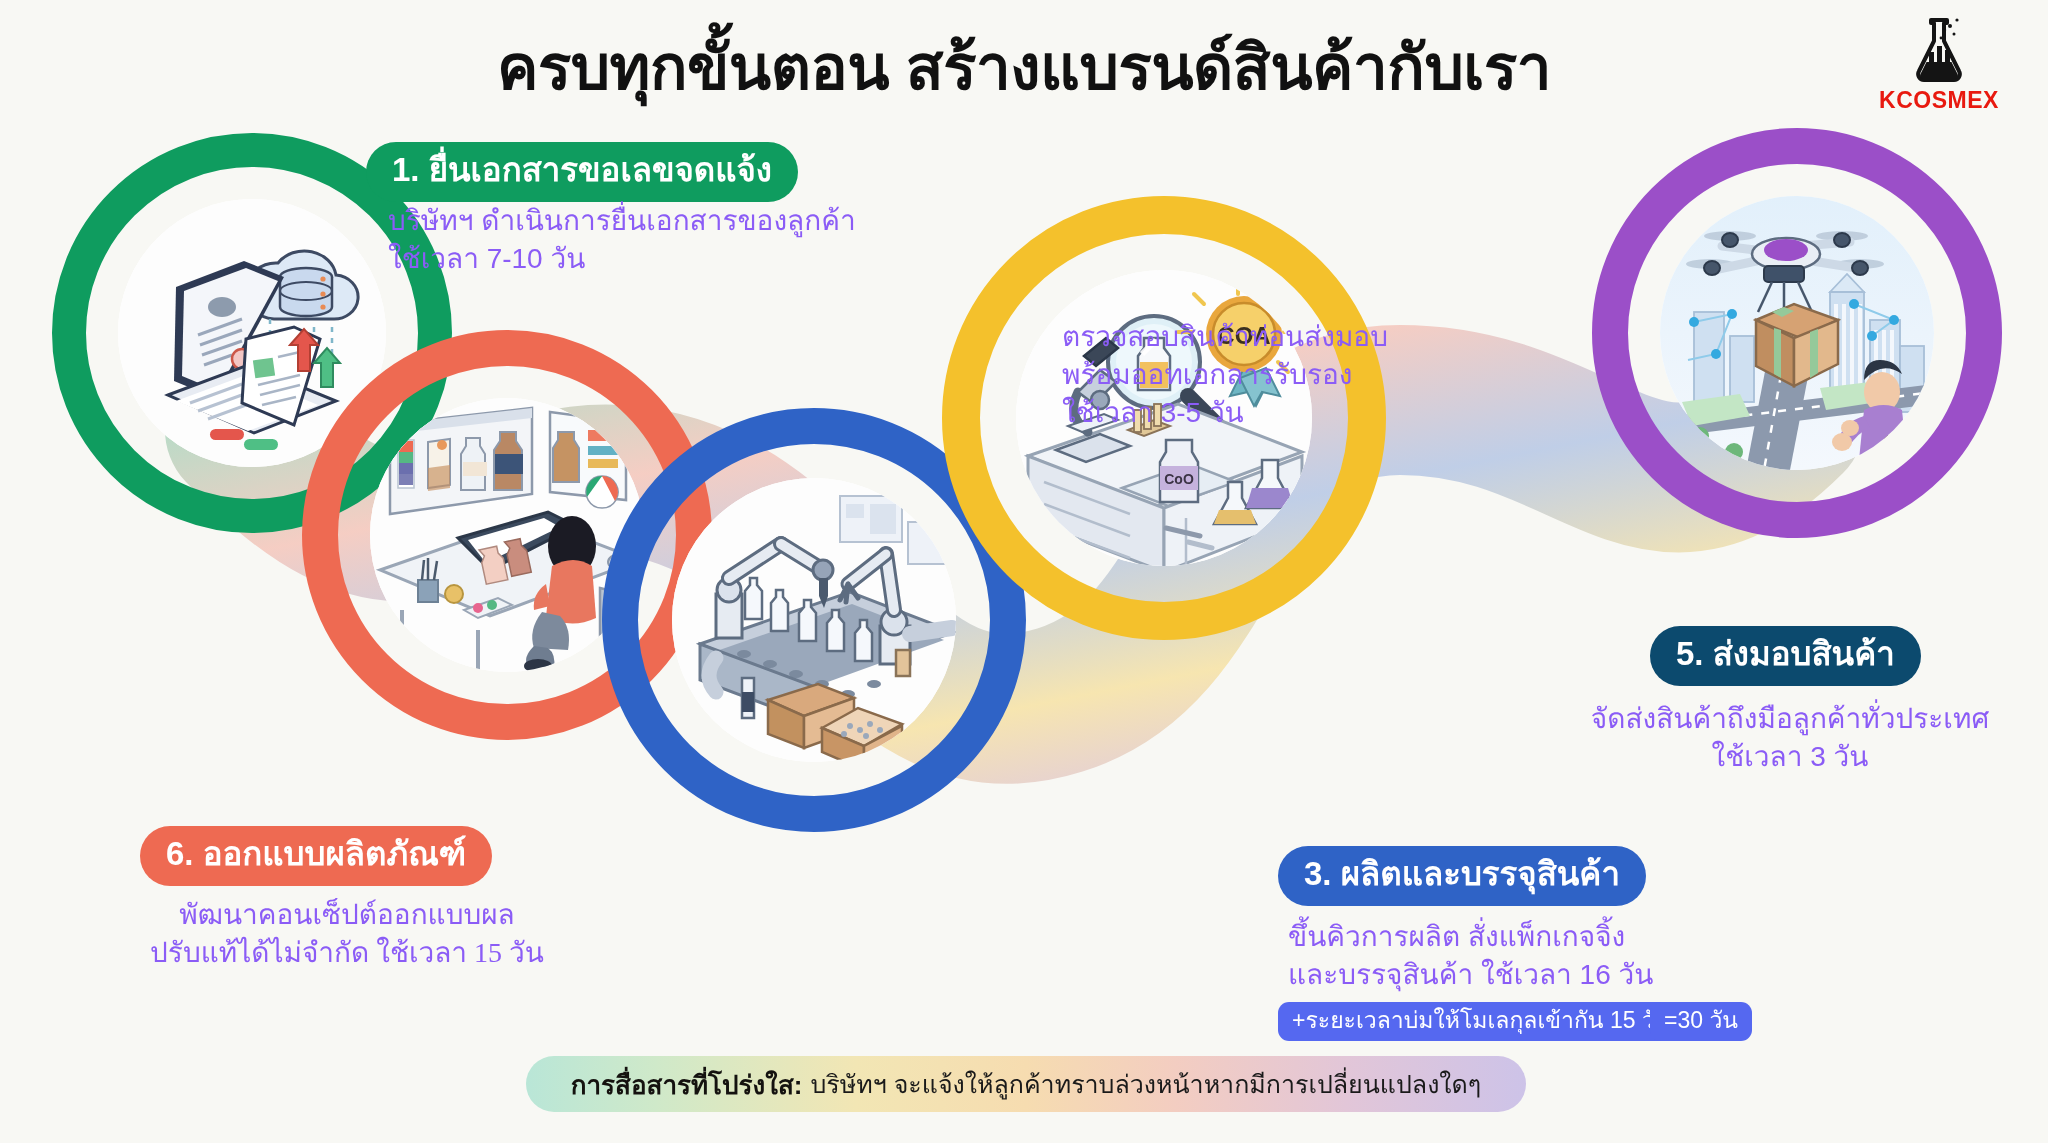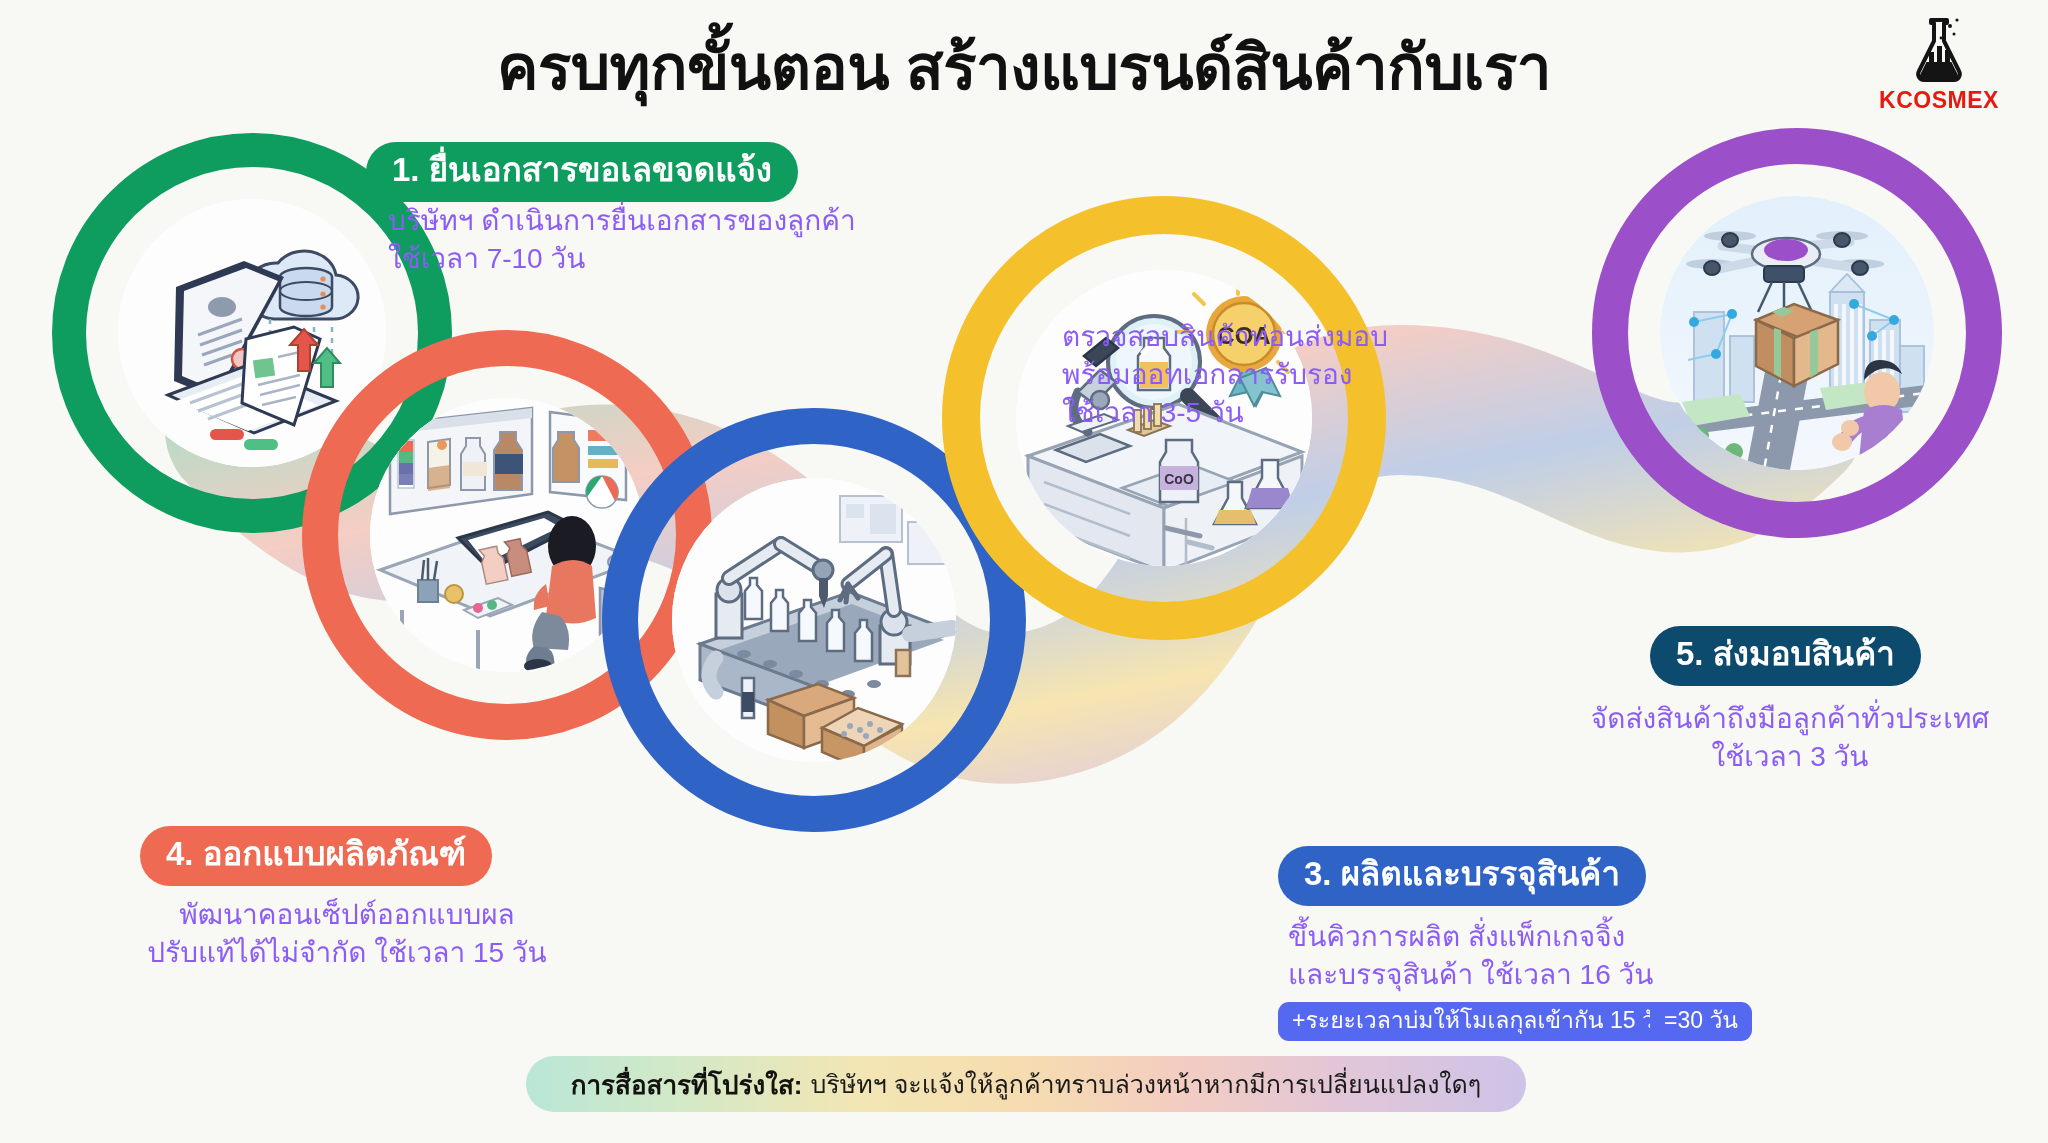--- a/index.html
+++ b/index.html
@@ -281,23 +281,23 @@
       <path d="M172 214 q-14 18 -8 36 l34 2 q4 -22 -8 -34 z" fill="#7d8a9c"></path>
       <path d="M164 248 q-12 12 -6 20 l26 2 q2 -14 -6 -20 z" fill="#6f7d90"></path>
       <ellipse cx="168" cy="268" rx="14" ry="7" fill="#2c3545"></ellipse>
 
       <path d="M230 190 l32 8 v62 l-32 -6 z" fill="#b9c4d2" stroke="#8d99ab" stroke-width="2.5"></path>
       <path d="M226 252 l38 10" stroke="#8d99ab" stroke-width="4"></path>
 
       <ellipse cx="250" cy="164" rx="12" ry="8" fill="#c6cfdb" stroke="#8d99ab" stroke-width="2"></ellipse>
     </svg>
   </div>
-  <div class="badge" style="left:140px; top:826px; background:#ee6a52;">4. ออกแบบผลิตภัณฑ์</div>
+  <div class="badge" style="left:140px; top:826px; background:#ee6a52;">6. ออกแบบผลิตภัณฑ์</div>
   <div class="body-text center" style="left:122px; top:896px; width:450px;">พัฒนาคอนเซ็ปต์ออกแบบผล</div>
-  <div class="body-text center" style="left:122px; top:934px; width:450px;">ปรับแท้ได้ไม่จำกัด ใช้เวลา 15 วัน</div>
+  <div class="body-text center" style="left:122px; top:934px; width:450px;font-family:Liberation Serif, serif;">ปรับแท้ได้ไม่จำกัด ใช้เวลา 15 วัน</div>
 
   <div class="ring" style="left:602px; top:408px; width:424px; height:424px; border:36px solid #2f63c6;"></div>
   <div class="ring-art" style="left:672px; top:478px; width:284px; height:284px;">
     <svg class="art-svg" viewBox="0 0 284 284">
       <rect width="284" height="284" fill="#fdfdfd"></rect>
 
       <rect x="168" y="18" width="62" height="46" fill="#eef2f8" stroke="#b6c2d2" stroke-width="2"></rect>
       <rect x="174" y="26" width="18" height="14" fill="#dbe3ee"></rect>
       <rect x="198" y="26" width="26" height="30" fill="#dbe3ee"></rect>
       <rect x="236" y="44" width="42" height="42" fill="#eef2f8" stroke="#b6c2d2" stroke-width="2"></rect>

